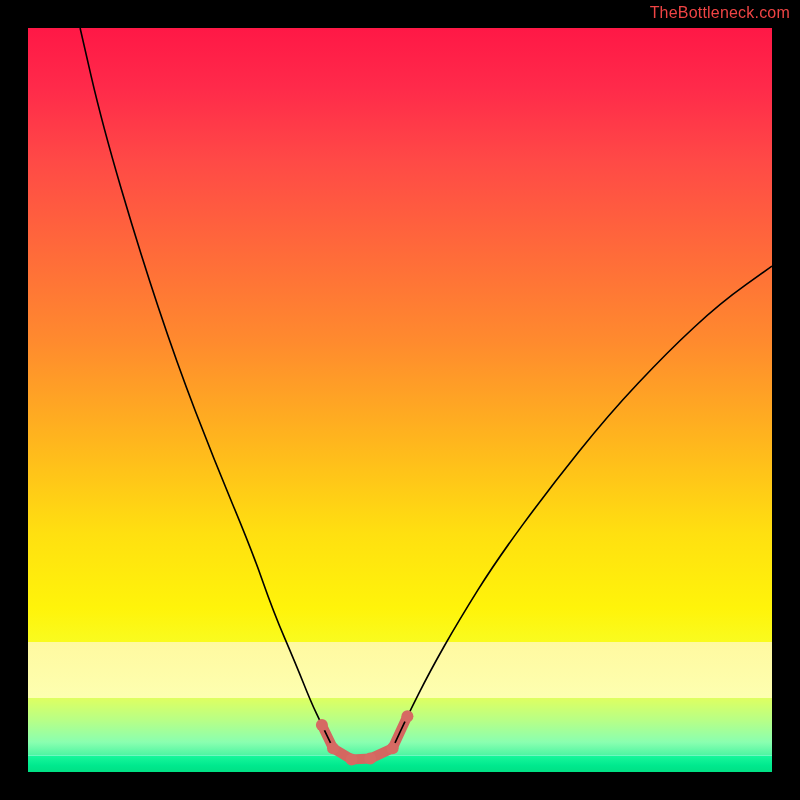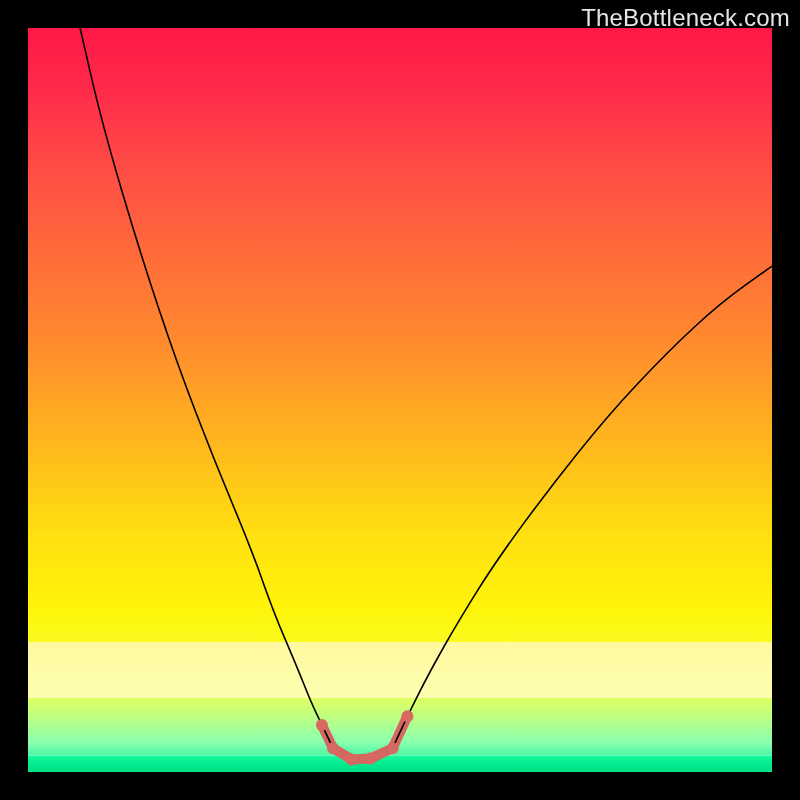--- a/index.html
+++ b/index.html
@@ -14,22 +14,22 @@
   .frame {
     position: relative;
     width: 800px;
     height: 800px;
     background: #000;
   }
   .watermark {
     position: absolute;
     top: 4px;
     right: 10px;
-    color: #e5e5e5;
-    font-size: 24px;
+    color: #ef4444;
+    font-size: 16px;
     font-weight: 500;
     letter-spacing: 0.2px;
   }
   .plot {
     position: absolute;
     left: 28px;
     top: 28px;
     width: 744px;
     height: 744px;
   }

